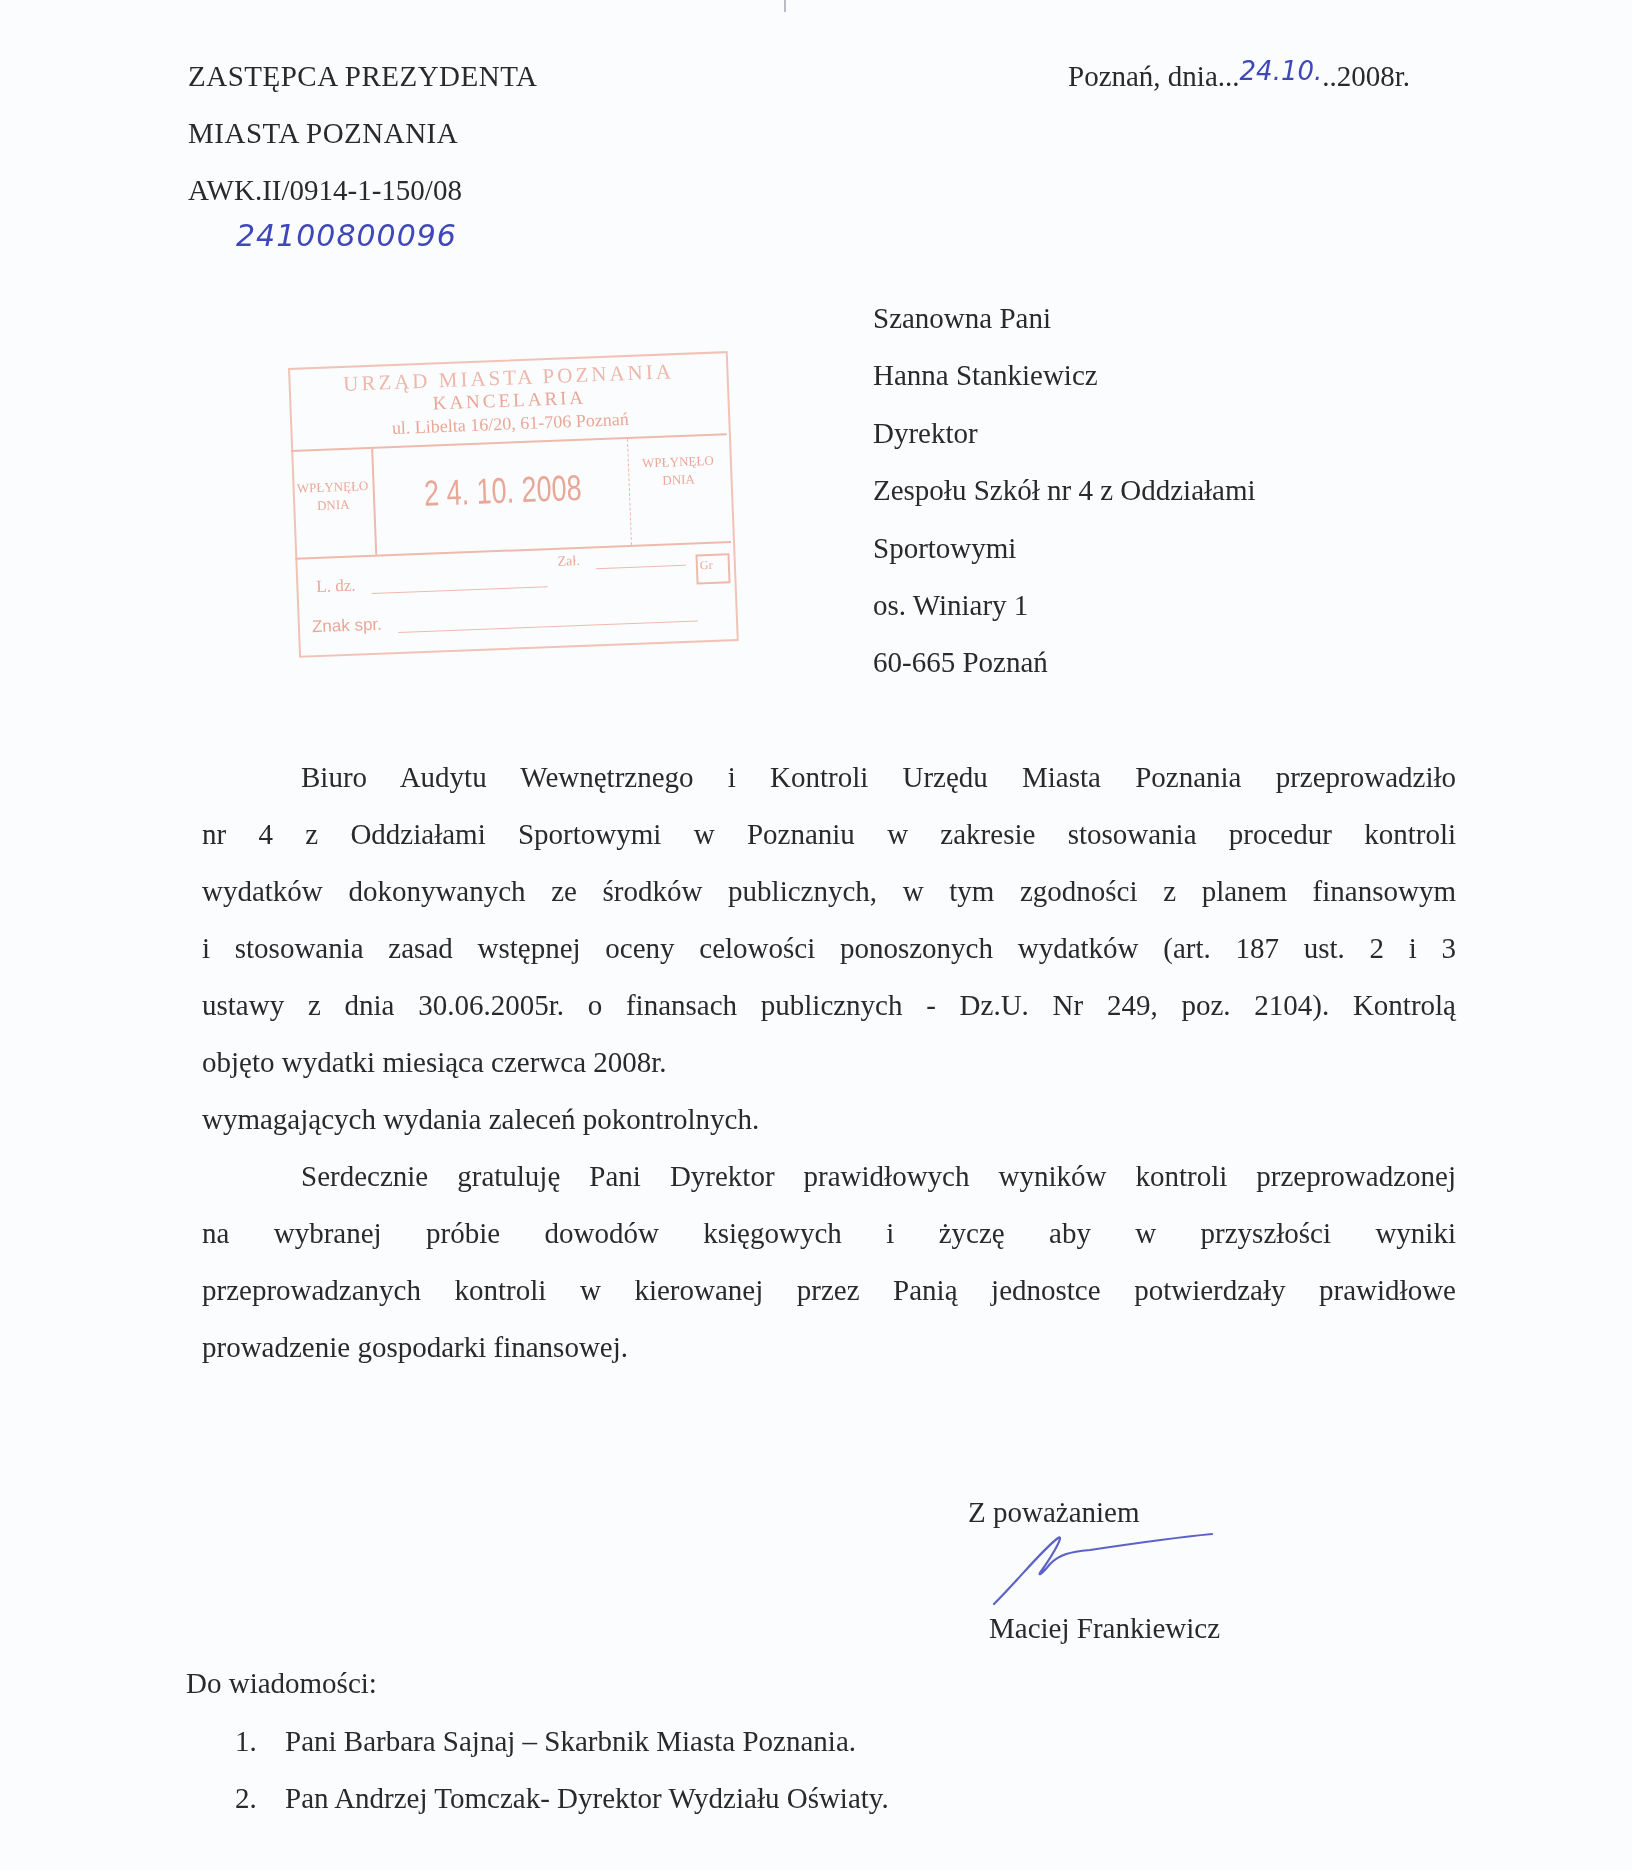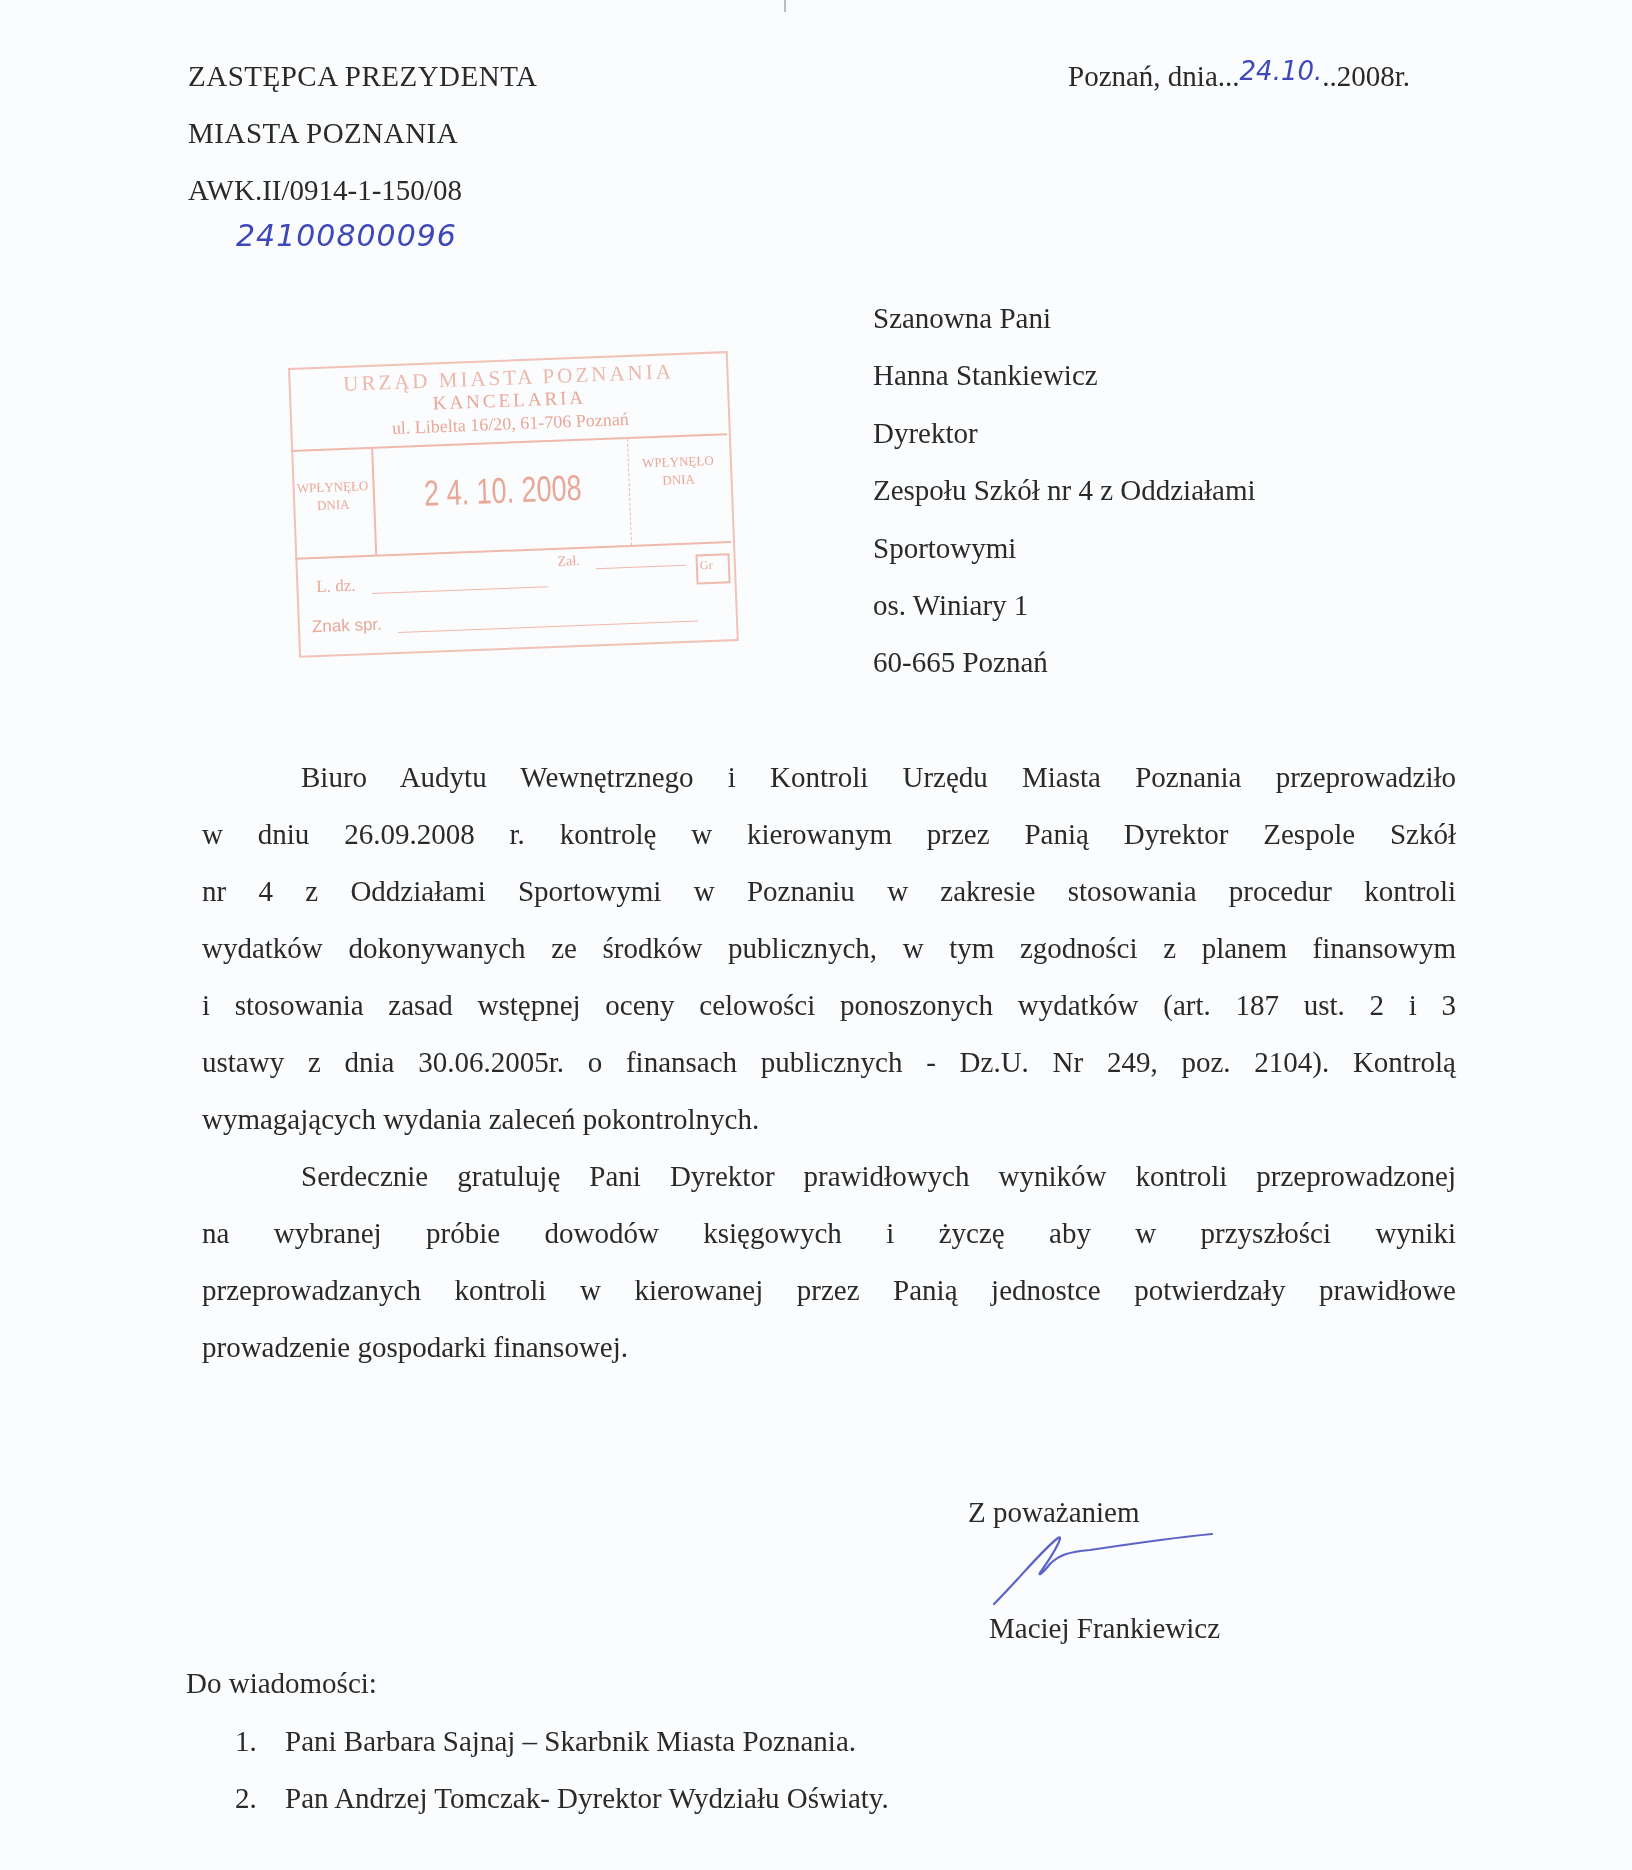--- a/index.html
+++ b/index.html
@@ -79,25 +79,25 @@
   <div>Dyrektor</div>
   <div>Zespołu Szkół nr 4 z Oddziałami</div>
   <div>Sportowymi</div>
   <div>os. Winiary 1</div>
   <div>60-665  Poznań</div>
 </div>
 
 <div class="body-block">
   <div>
     <span class="body-line" style="padding-left:99px;">Biuro Audytu Wewnętrznego i Kontroli Urzędu Miasta Poznania przeprowadziło</span>
-    <span class="body-line">w dniu 26.09.2008 r. kontrolę w kierowanym przez Panią Dyrektor Zespole Szkół</span>
     <span class="body-line">nr 4 z Oddziałami Sportowymi  w Poznaniu   w zakresie stosowania procedur  kontroli</span>
     <span class="body-line">wydatków dokonywanych ze środków publicznych, w tym zgodności z planem finansowym</span>
     <span class="body-line">i stosowania zasad wstępnej oceny celowości ponoszonych wydatków  (art. 187 ust. 2 i 3</span>
     <span class="body-line">ustawy z dnia 30.06.2005r. o finansach publicznych - Dz.U. Nr 249, poz. 2104). Kontrolą</span>
+    <span class="body-line last">objęto wydatki miesiąca czerwca 2008r.</span>
   </div>
   <div>
     <span class="body-line last">wymagających wydania zaleceń pokontrolnych.</span>
   </div>
   <div>
     <span class="body-line" style="padding-left:99px;">Serdecznie gratuluję Pani Dyrektor prawidłowych wyników kontroli przeprowadzonej</span>
     <span class="body-line">na wybranej próbie dowodów księgowych i życzę aby w przyszłości wyniki</span>
     <span class="body-line">przeprowadzanych kontroli w kierowanej przez Panią jednostce  potwierdzały  prawidłowe</span>
     <span class="body-line last">prowadzenie gospodarki finansowej.</span>
   </div>

